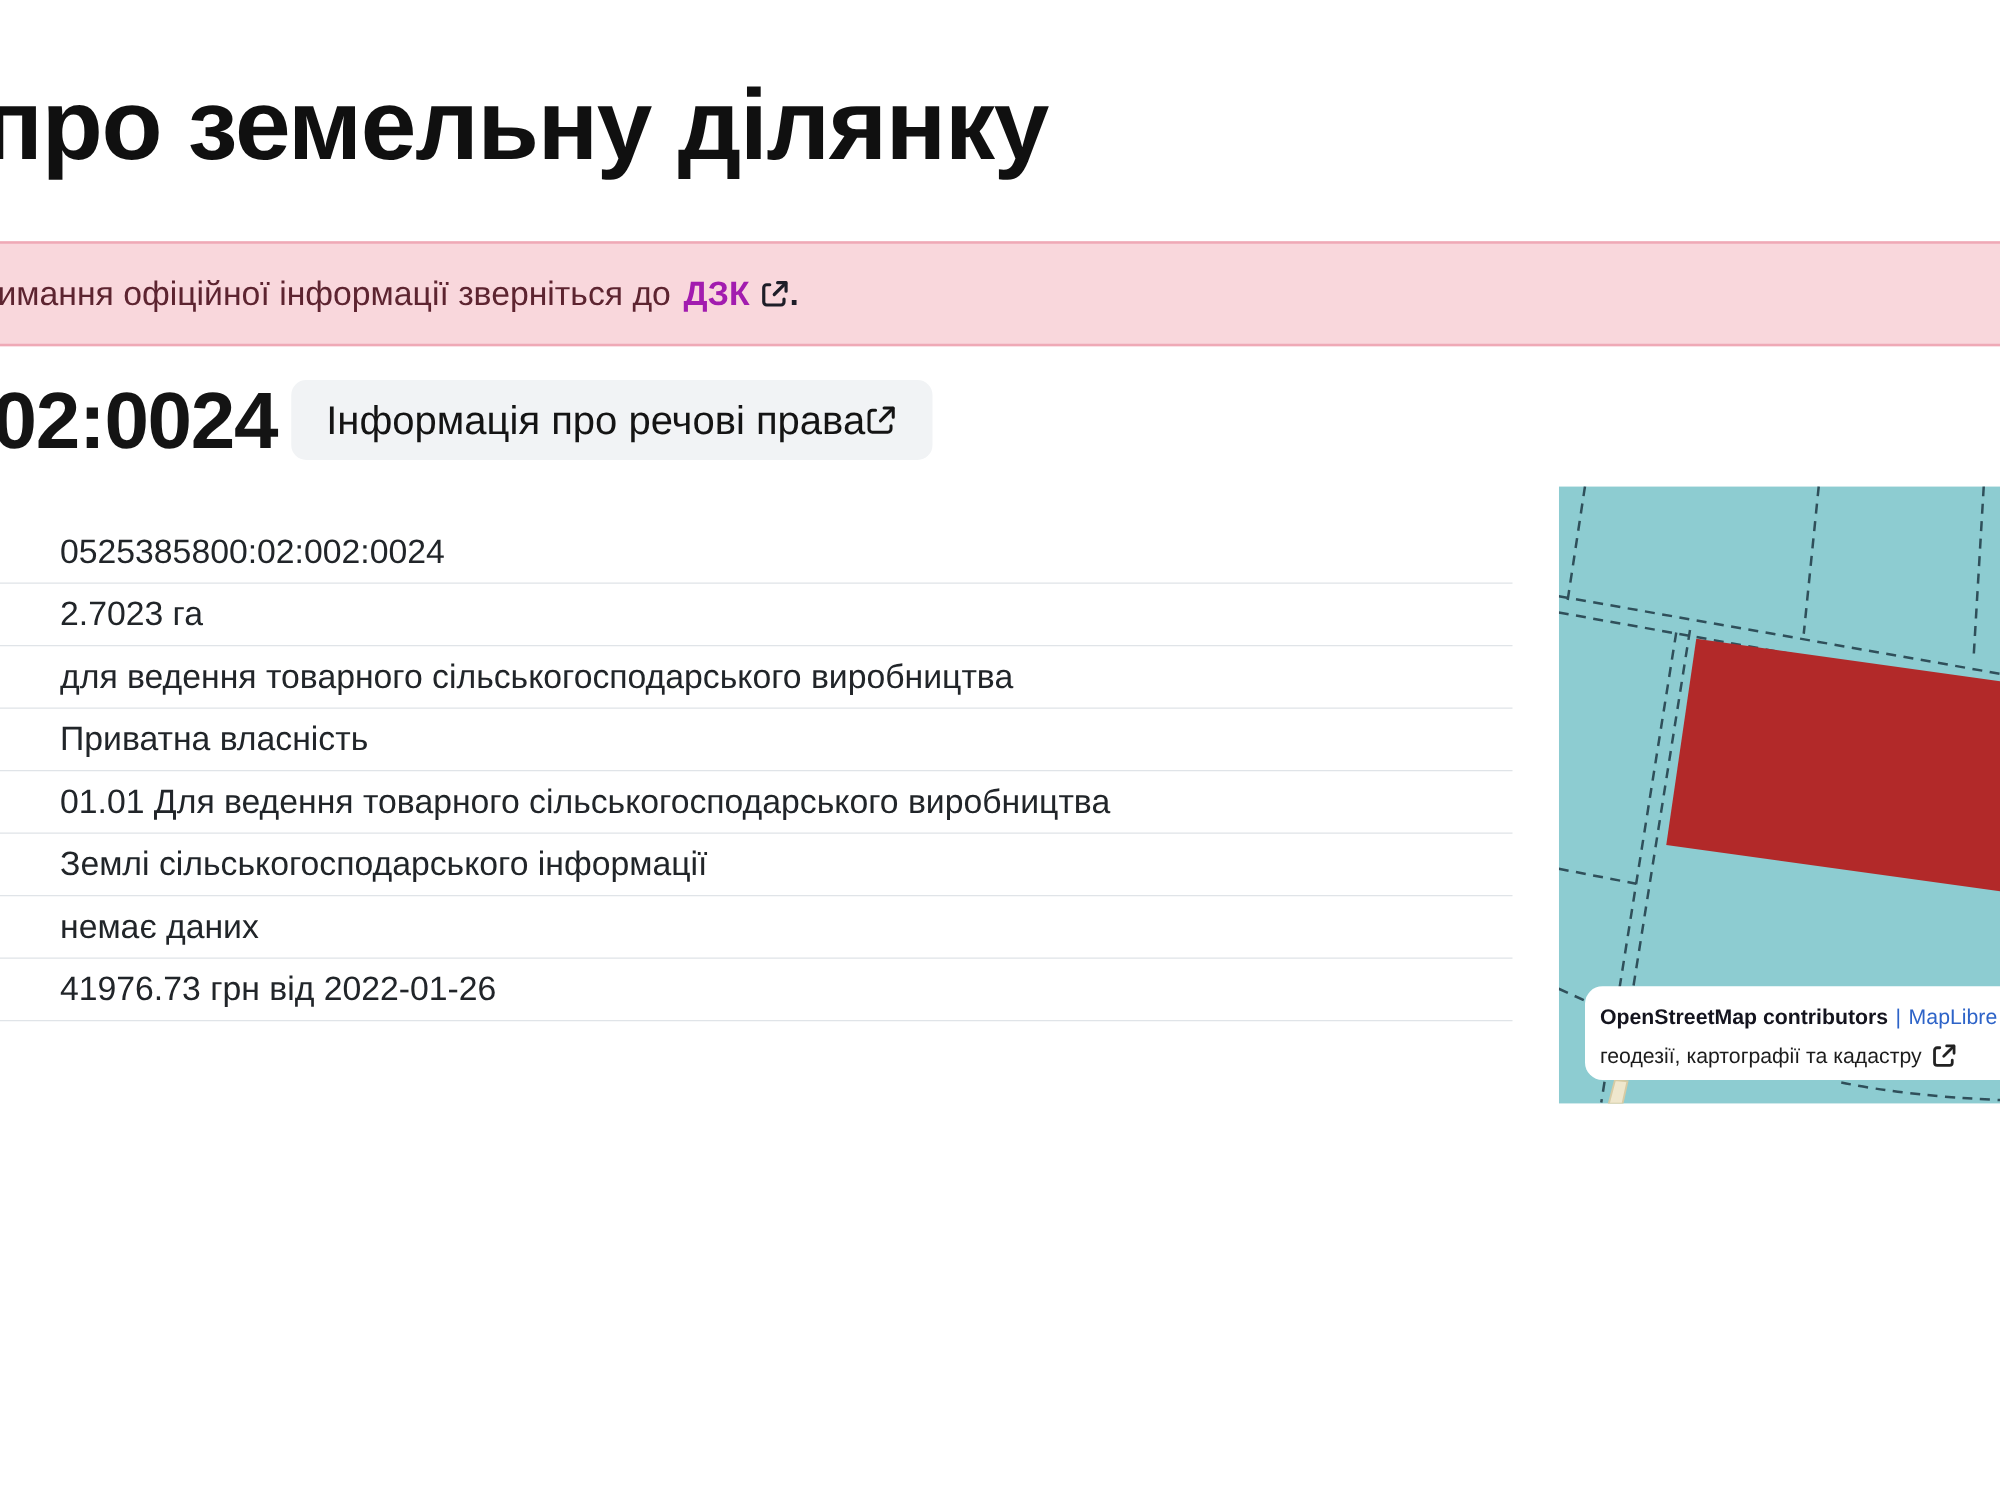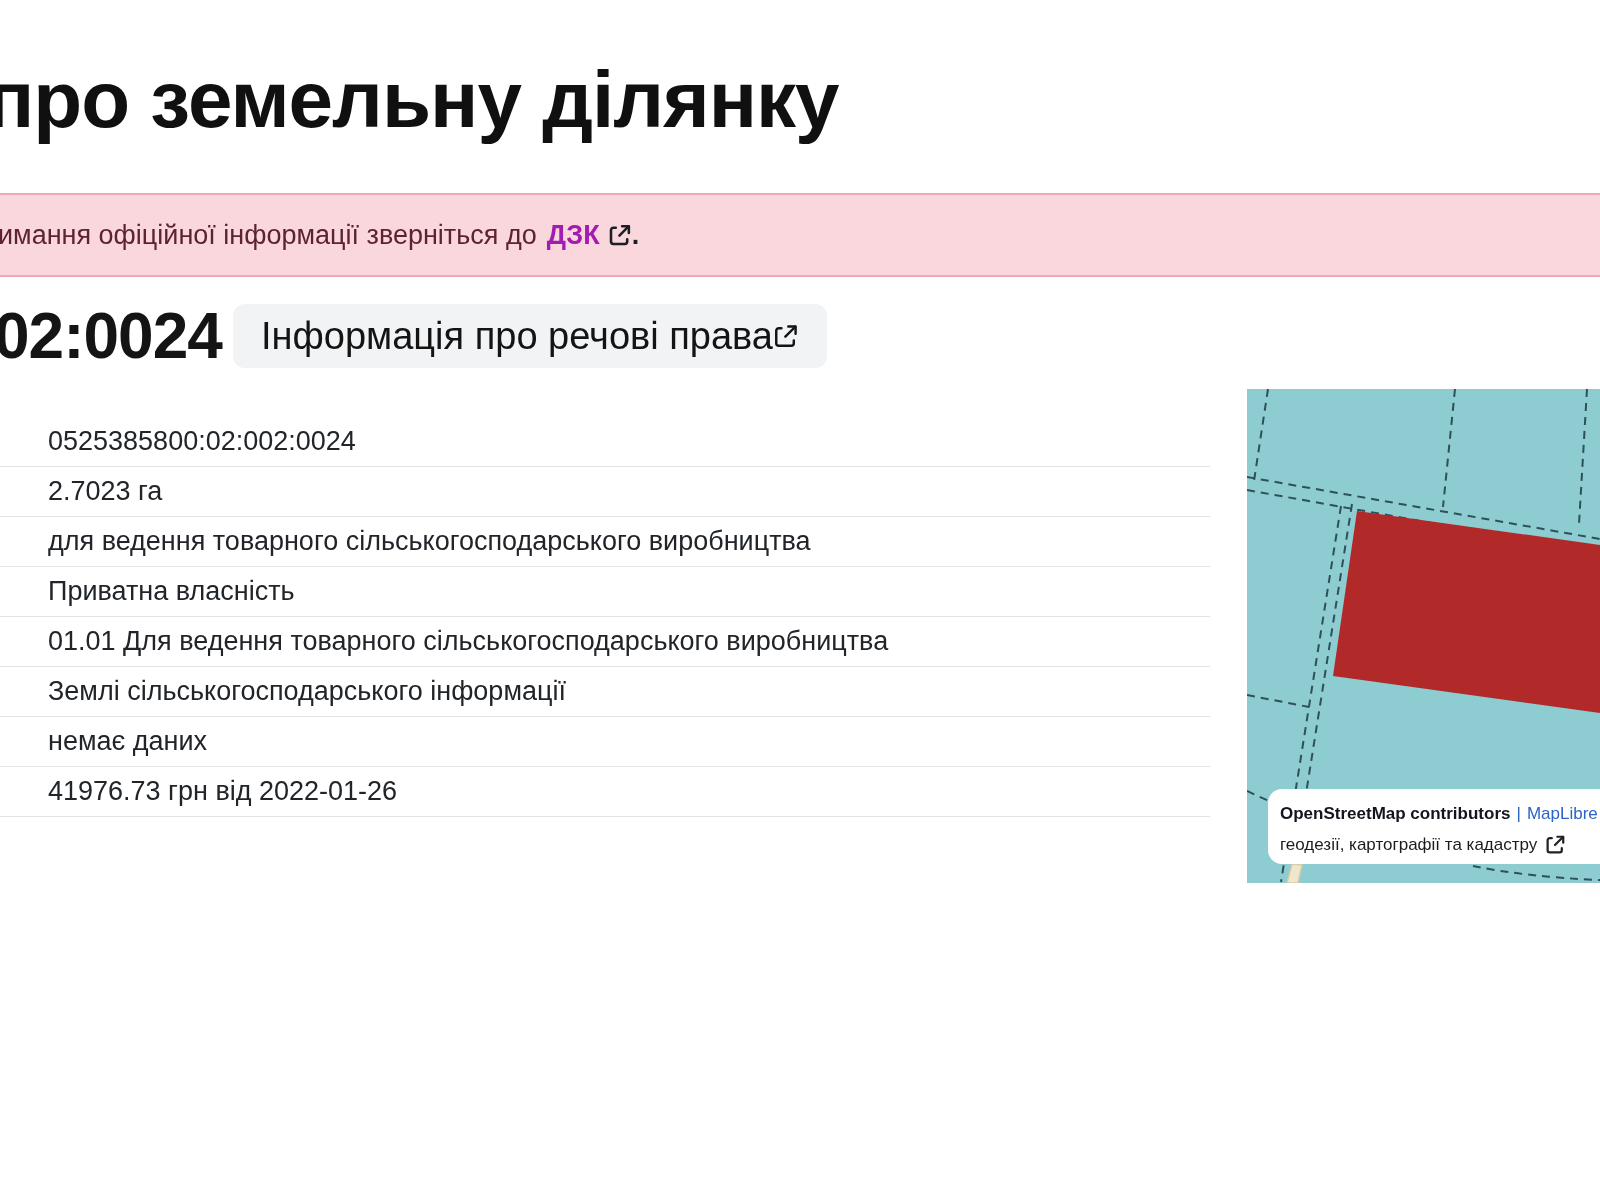--- a/index.html
+++ b/index.html
@@ -36,21 +36,21 @@
   .parcel-row{position:absolute;top:300px;left:0;height:72px;}
   .parcel-number{
     position:absolute;left:-6px;top:0;
     font-size:64px;font-weight:600;letter-spacing:-1px;color:#141414;
     white-space:nowrap;line-height:72px;
   }
   .rights-button{
     position:absolute;left:233px;top:4px;height:64px;
     background:#f1f3f5;border:none;border-radius:12px;
     padding:0 28px;display:flex;align-items:center;gap:0;
-    font-family:inherit;font-size:38px;color:#141414;cursor:pointer;
+    font-family:inherit;font-size:32px;color:#141414;cursor:pointer;
     white-space:nowrap;
   }
   
   .details{position:absolute;top:417px;left:0;width:1210px;}
   .detail-row{
     height:50px;box-sizing:border-box;border-bottom:1px solid #e0e4e8;
     display:flex;align-items:center;padding-left:48px;
     font-size:27px;color:#212529;white-space:nowrap;
   }
   

